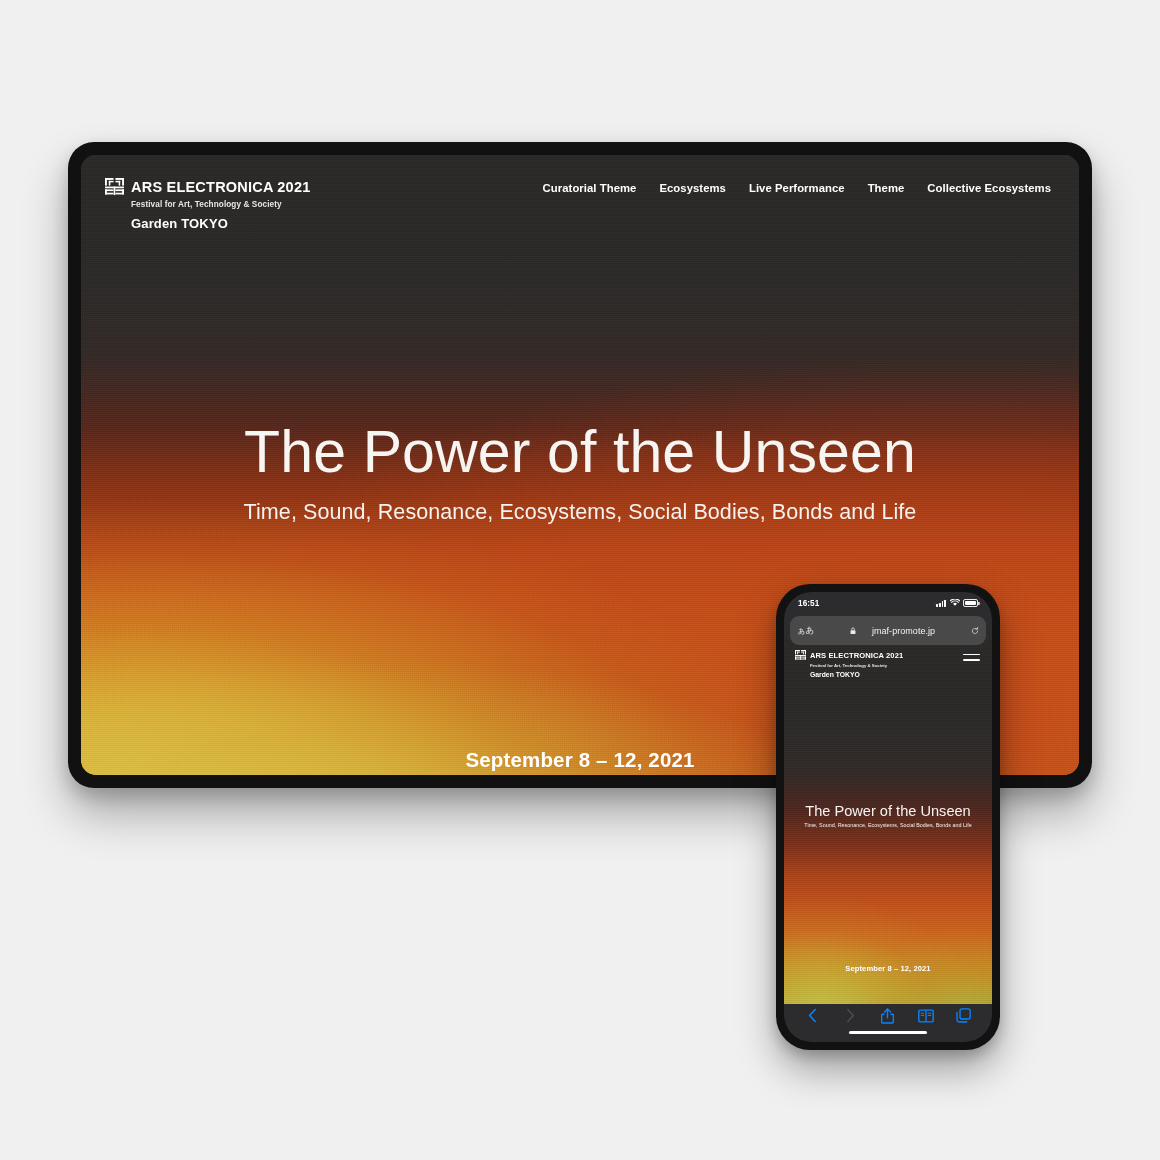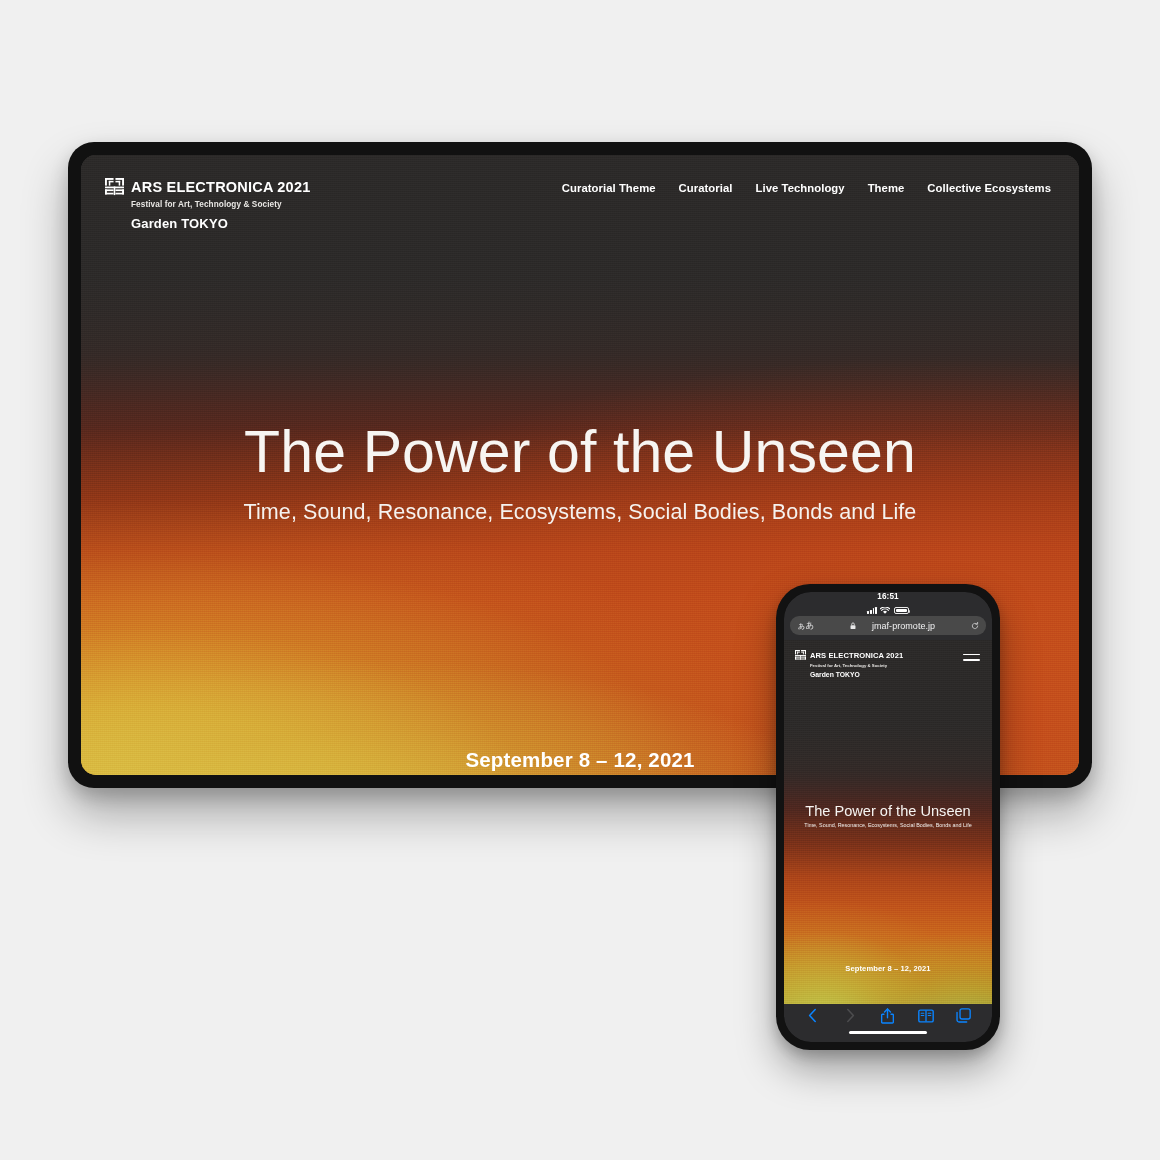--- a/index.html
+++ b/index.html
@@ -262,21 +262,20 @@
   .p-status {
     position: absolute;
     left: 0; right: 0; top: 0;
     height: 22px;
     background: #2c2c2e;
     display: flex;
     align-items: center;
     justify-content: space-between;
     padding: 0 14px;
     z-index: 12;
-    flex-direction: column;
   }
   .p-time {
     color: #ffffff;
     font-size: 8.2px;
     font-weight: 700;
     letter-spacing: 0.01em;
   }
   .p-status-icons {
     display: flex;
     align-items: center;
@@ -309,21 +308,21 @@
   
   .p-urlbar-wrap {
     position: absolute;
     left: 0; right: 0; top: 22px;
     height: 26px;
     background: #2c2c2e;
     padding: 2px 6px 5px;
     z-index: 12;
   }
   .p-urlbar {
-    height: 19px;
+    height: 29px;
     background: #494949;
     border-radius: 9px;
     display: flex;
     align-items: center;
     justify-content: space-between;
     padding: 0 7px;
   }
   .p-aa { color: #e9e9ea; font-size: 8.5px; font-weight: 400; letter-spacing: -0.02em; }
   .p-url-center { display: flex; align-items: center; gap: 16px; }
   .p-lock svg { display:block; }
@@ -514,22 +513,22 @@
               </g>
             </svg>
             <span class="logo-title">ARS ELECTRONICA 2021</span>
           </div>
           <span class="logo-sub">Festival for Art, Technology &amp; Society</span>
           <span class="logo-garden">Garden TOKYO</span>
         </div>
 
         <nav class="t-nav">
           <a href="#">Curatorial Theme</a>
-          <a href="#">Curatorial</a>
-          <a href="#">Live Technology</a>
+          <a href="#">Ecosystems</a>
+          <a href="#">Live Performance</a>
           <a href="#">Theme</a>
           <a href="#">Collective Ecosystems</a>
         </nav>
       </header>
 
       <div class="t-hero">
         <h1 class="t-title">The Power of the Unseen</h1>
         <p class="t-subtitle">Time, Sound, Resonance, Ecosystems, Social Bodies, Bonds and Life</p>
         <p class="t-date">September 8 – 12, 2021</p>
       </div>

